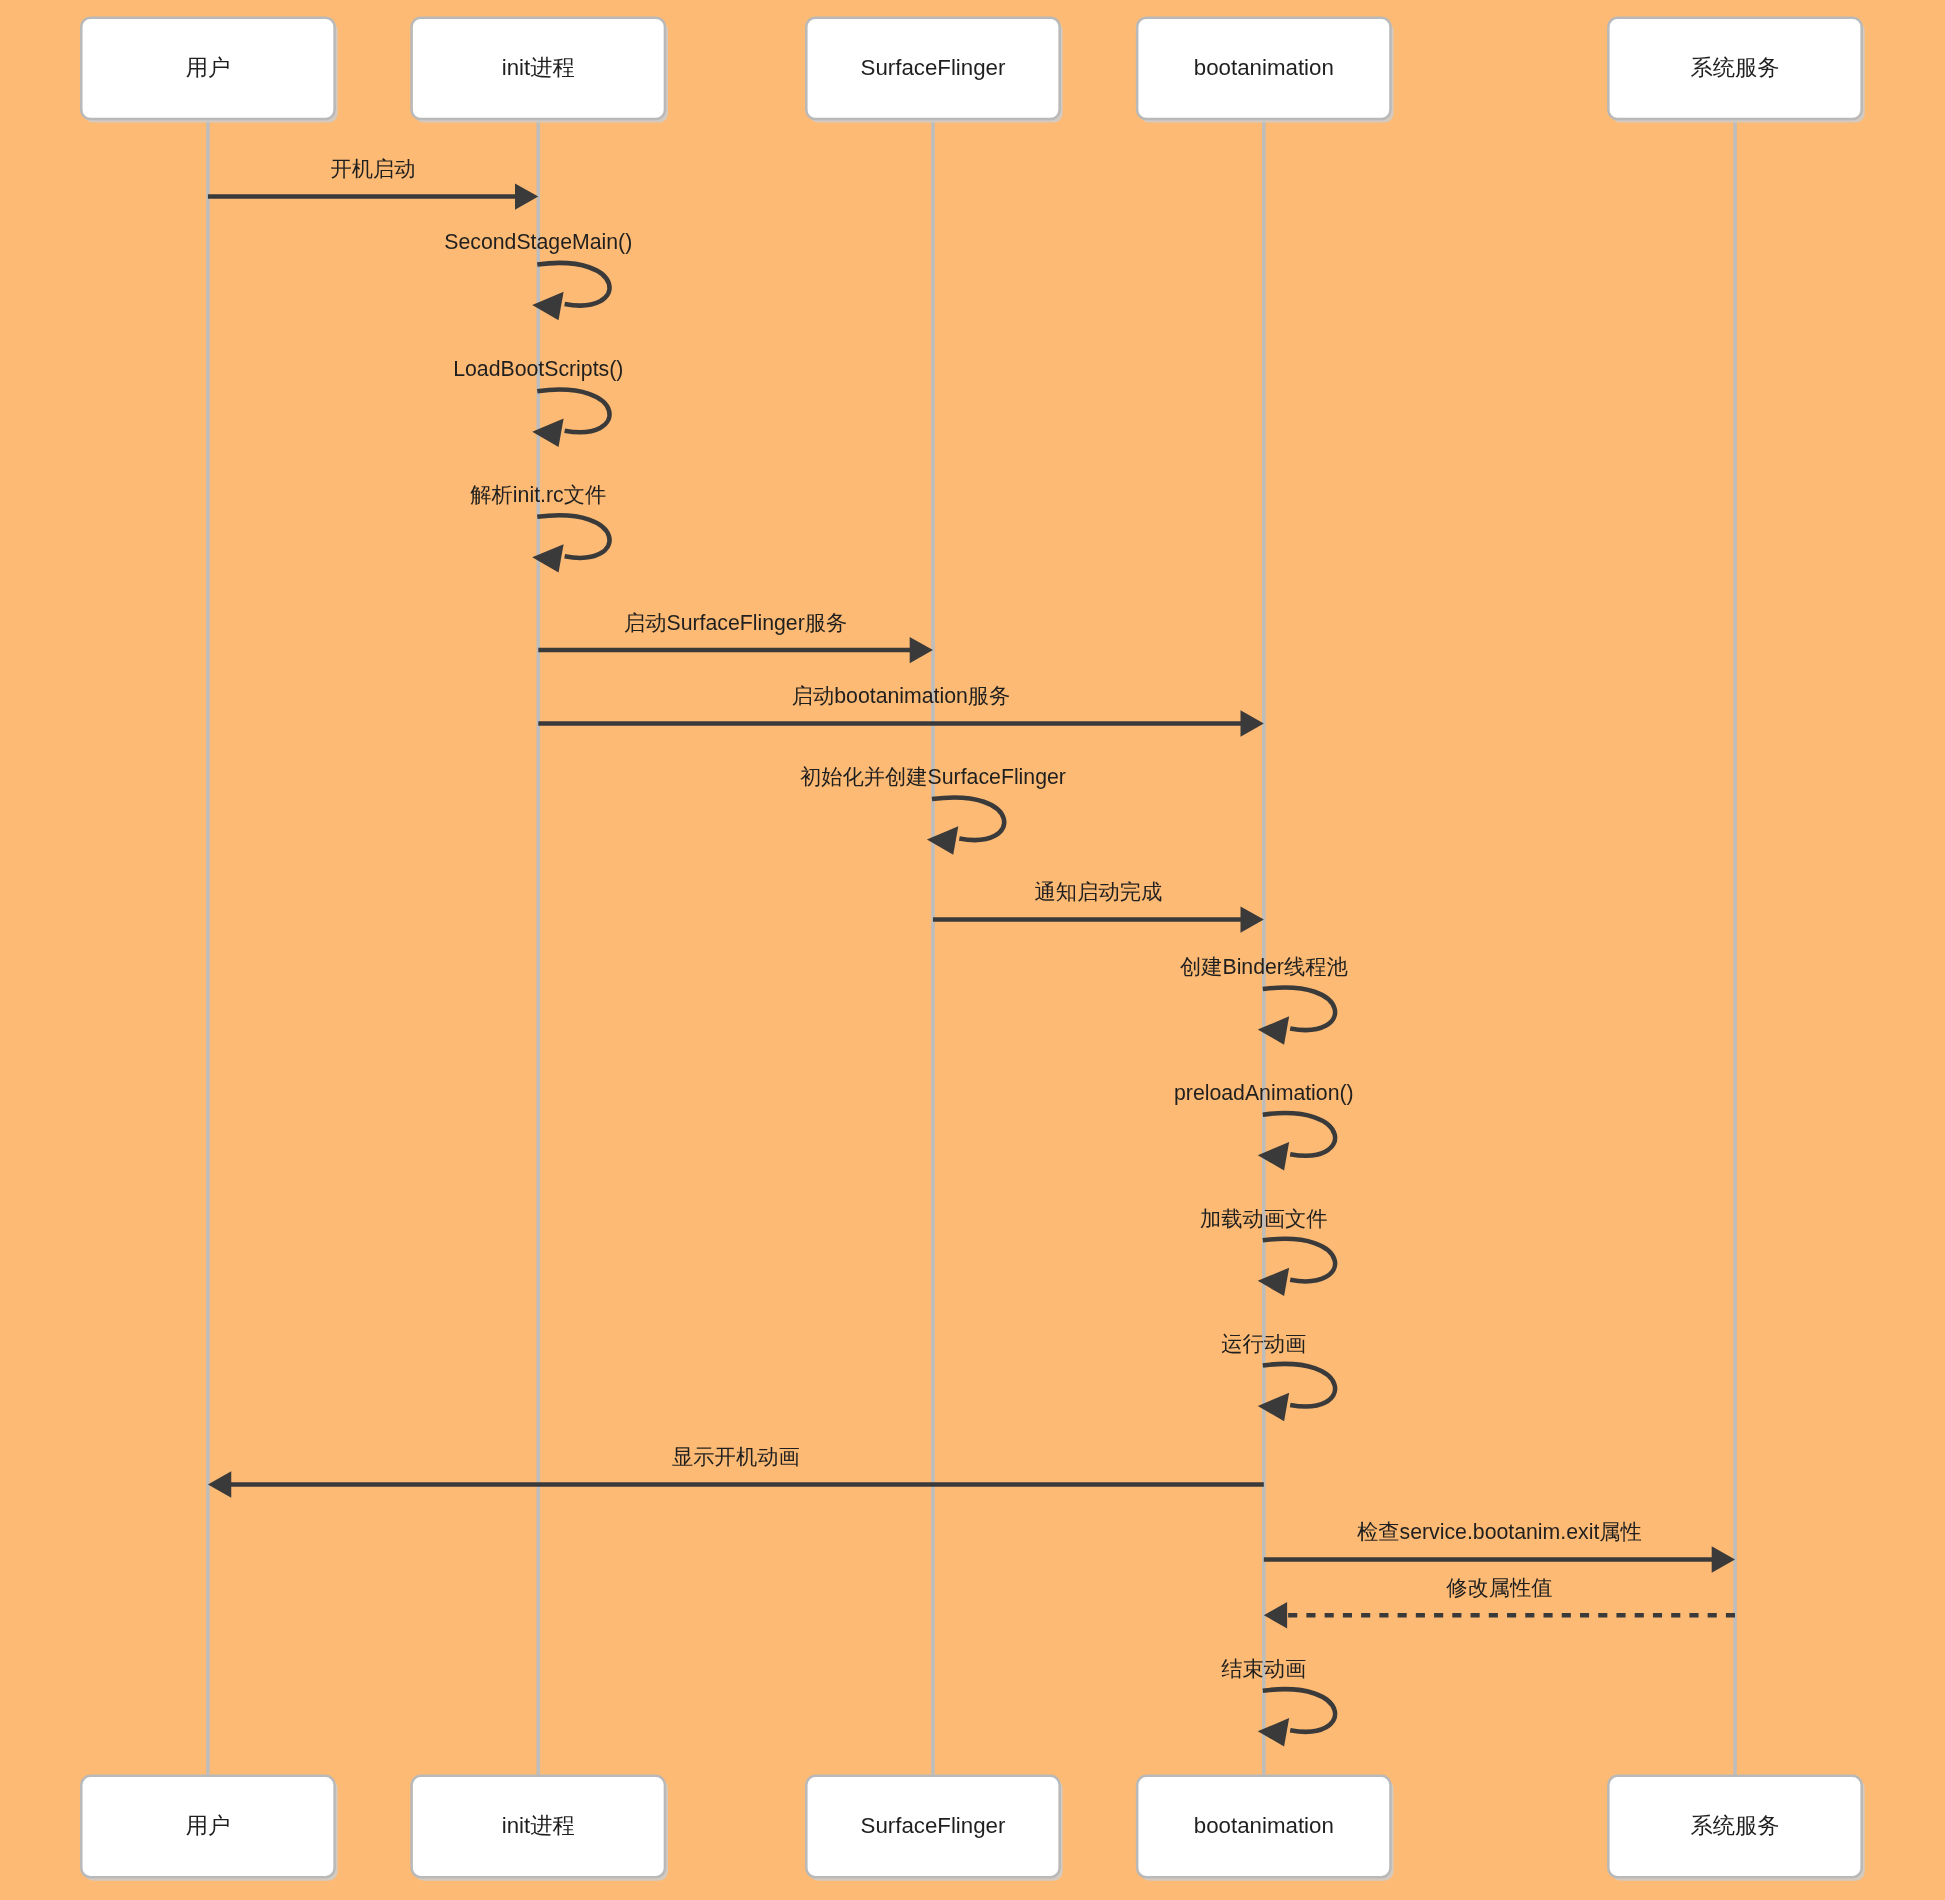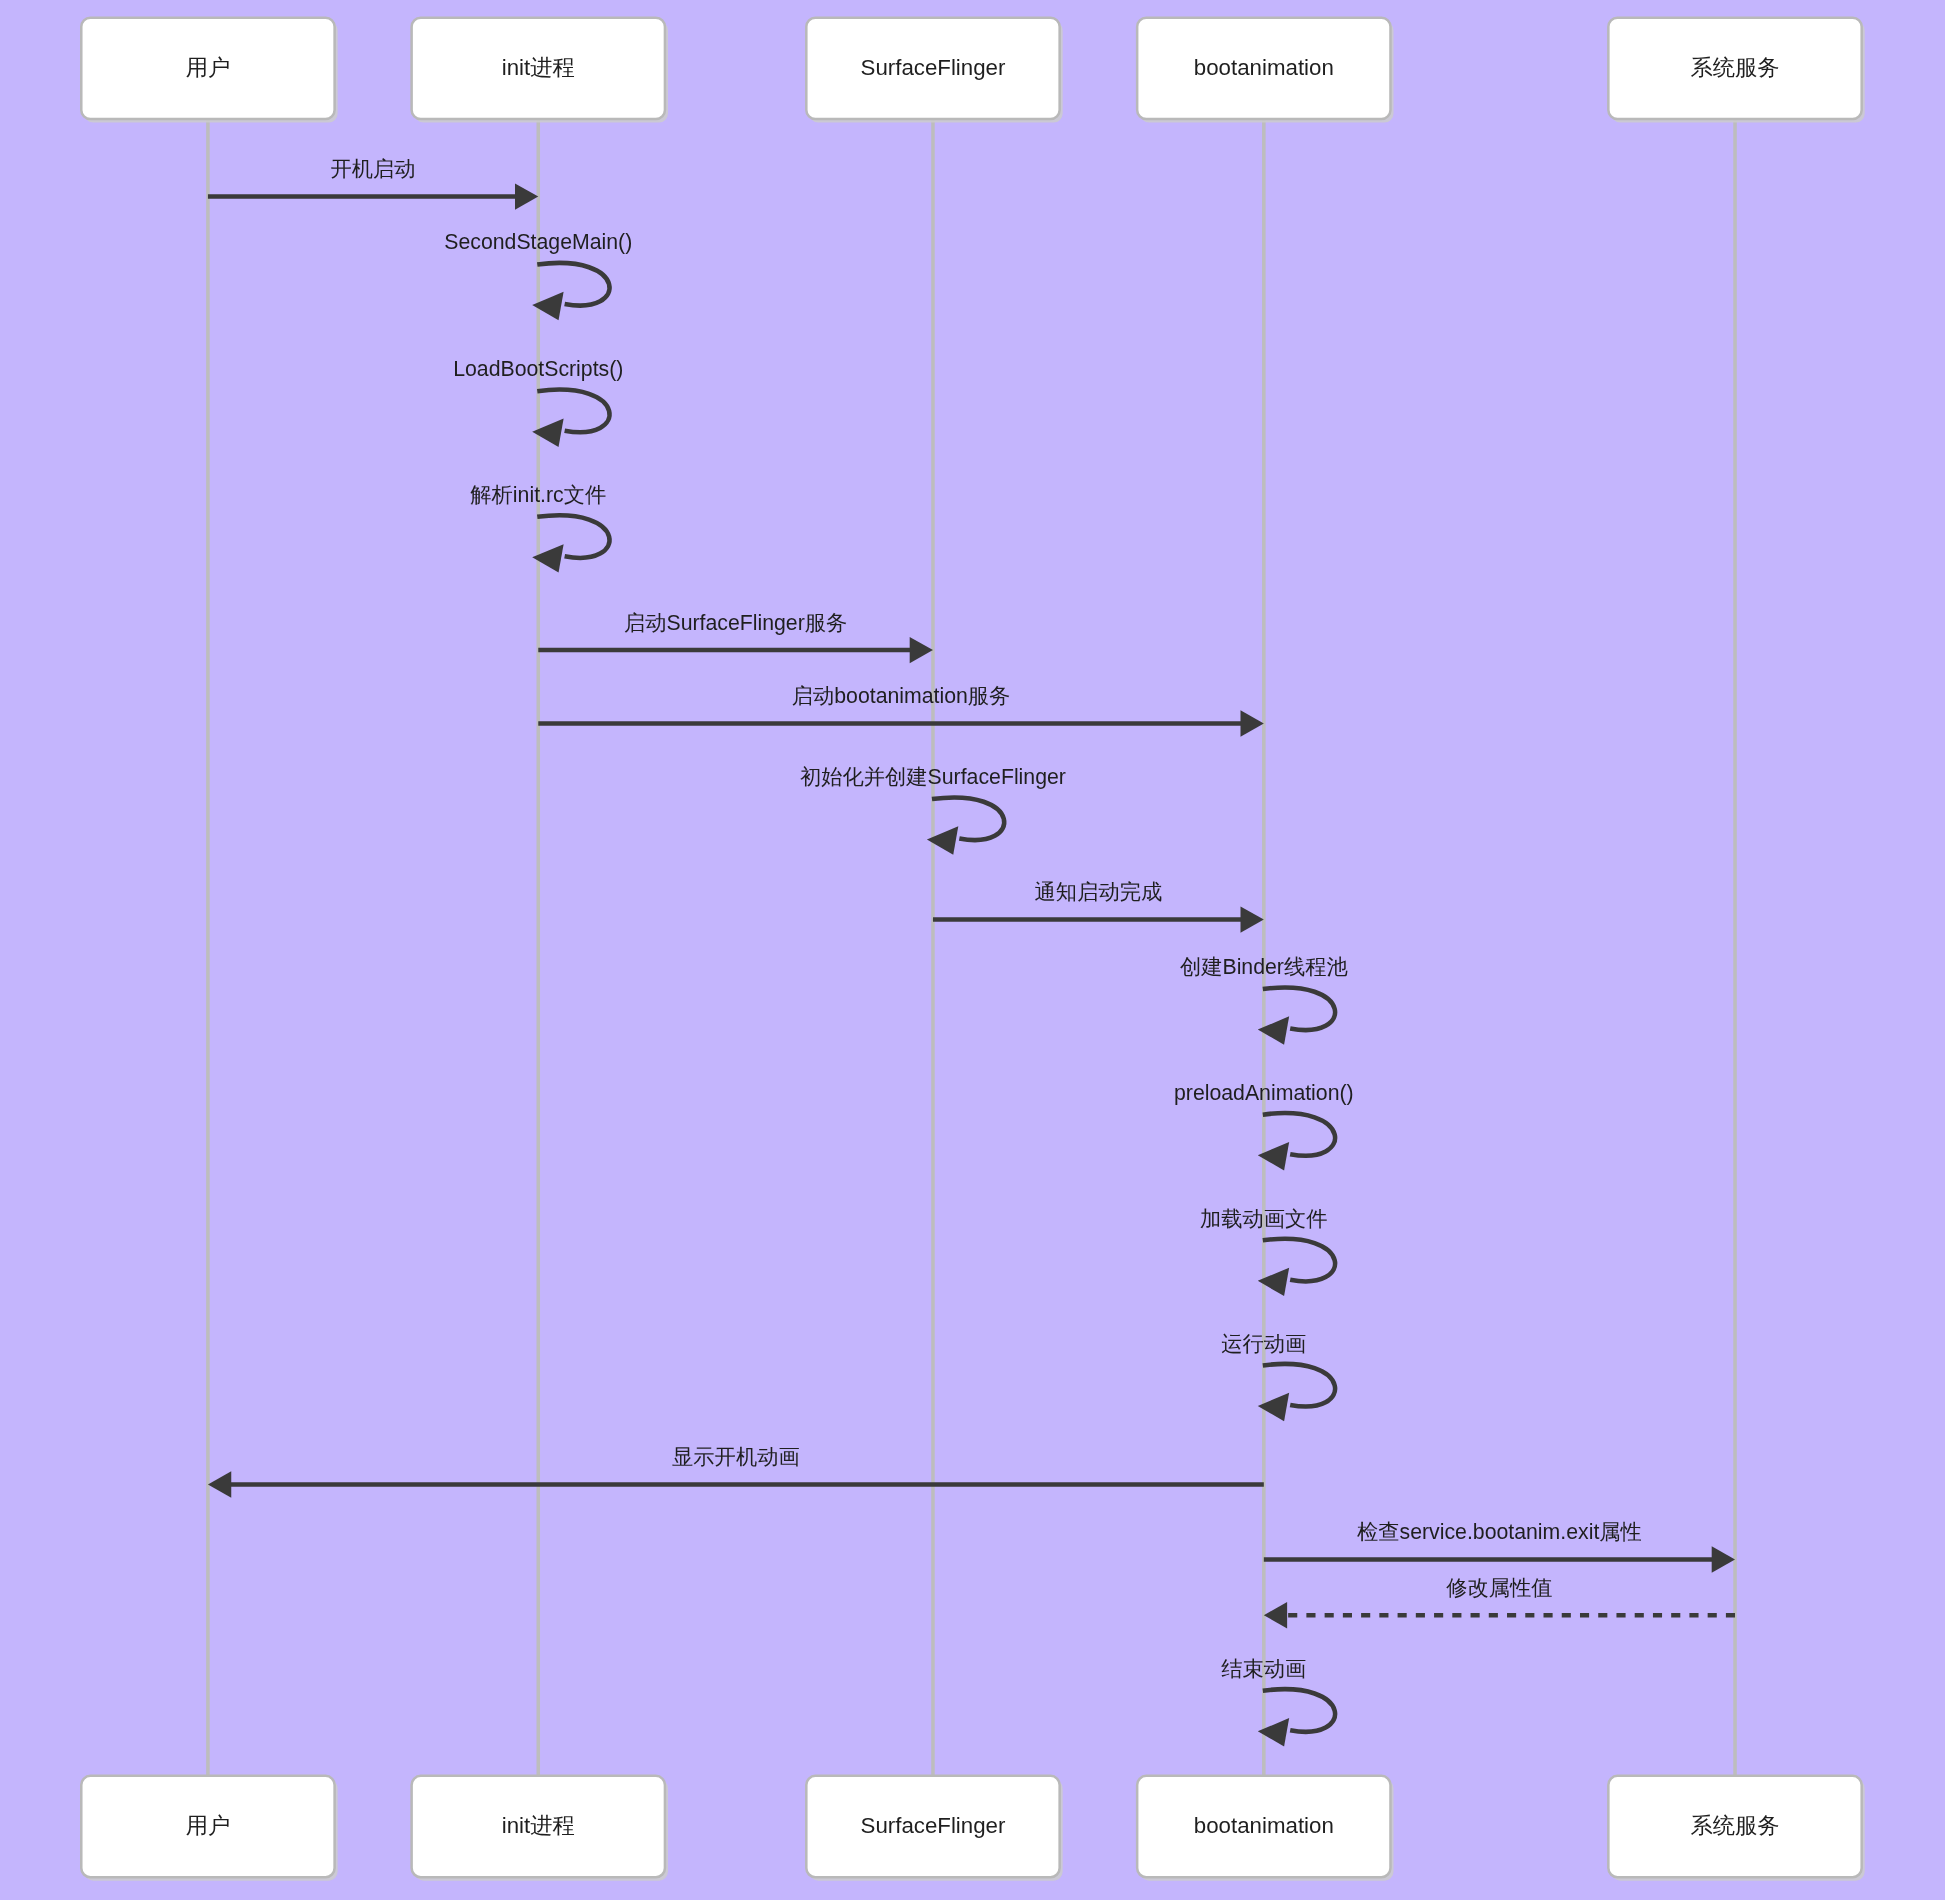--- a/index.html
+++ b/index.html
@@ -8,21 +8,21 @@
     padding: 0;
     background: #ffffff;
   }
   body {
     font-family: "Liberation Sans", "DejaVu Sans", sans-serif;
   }
   #diagram-root {
     position: relative;
     width: 1946px;
     height: 1901px;
-    background: #c4b5fd;
+    background: #fdba74;
     overflow: hidden;
   }
   #seq-svg {
     position: absolute;
     left: 0;
     top: 0;
     width: 1946px;
     height: 1901px;
     display: block;
   }

